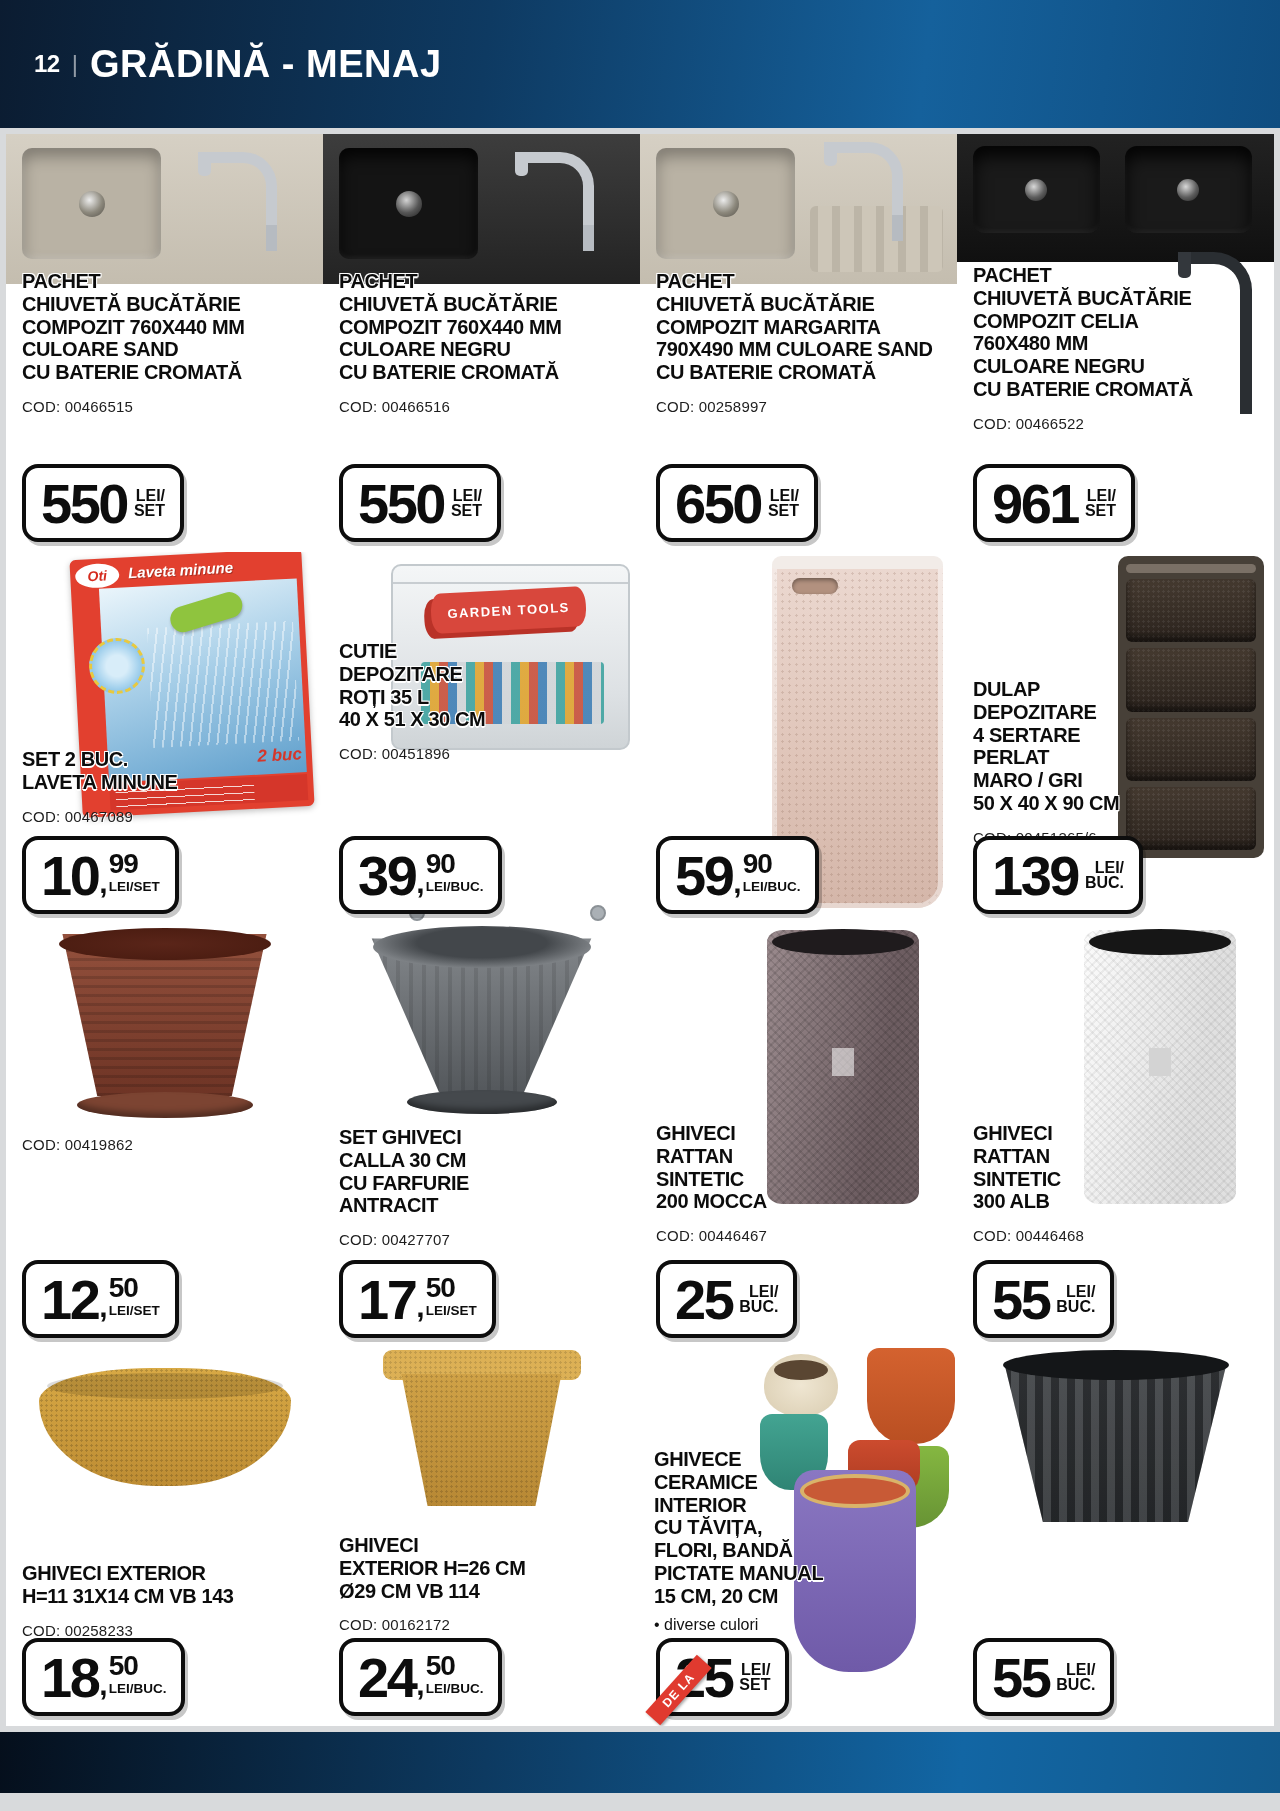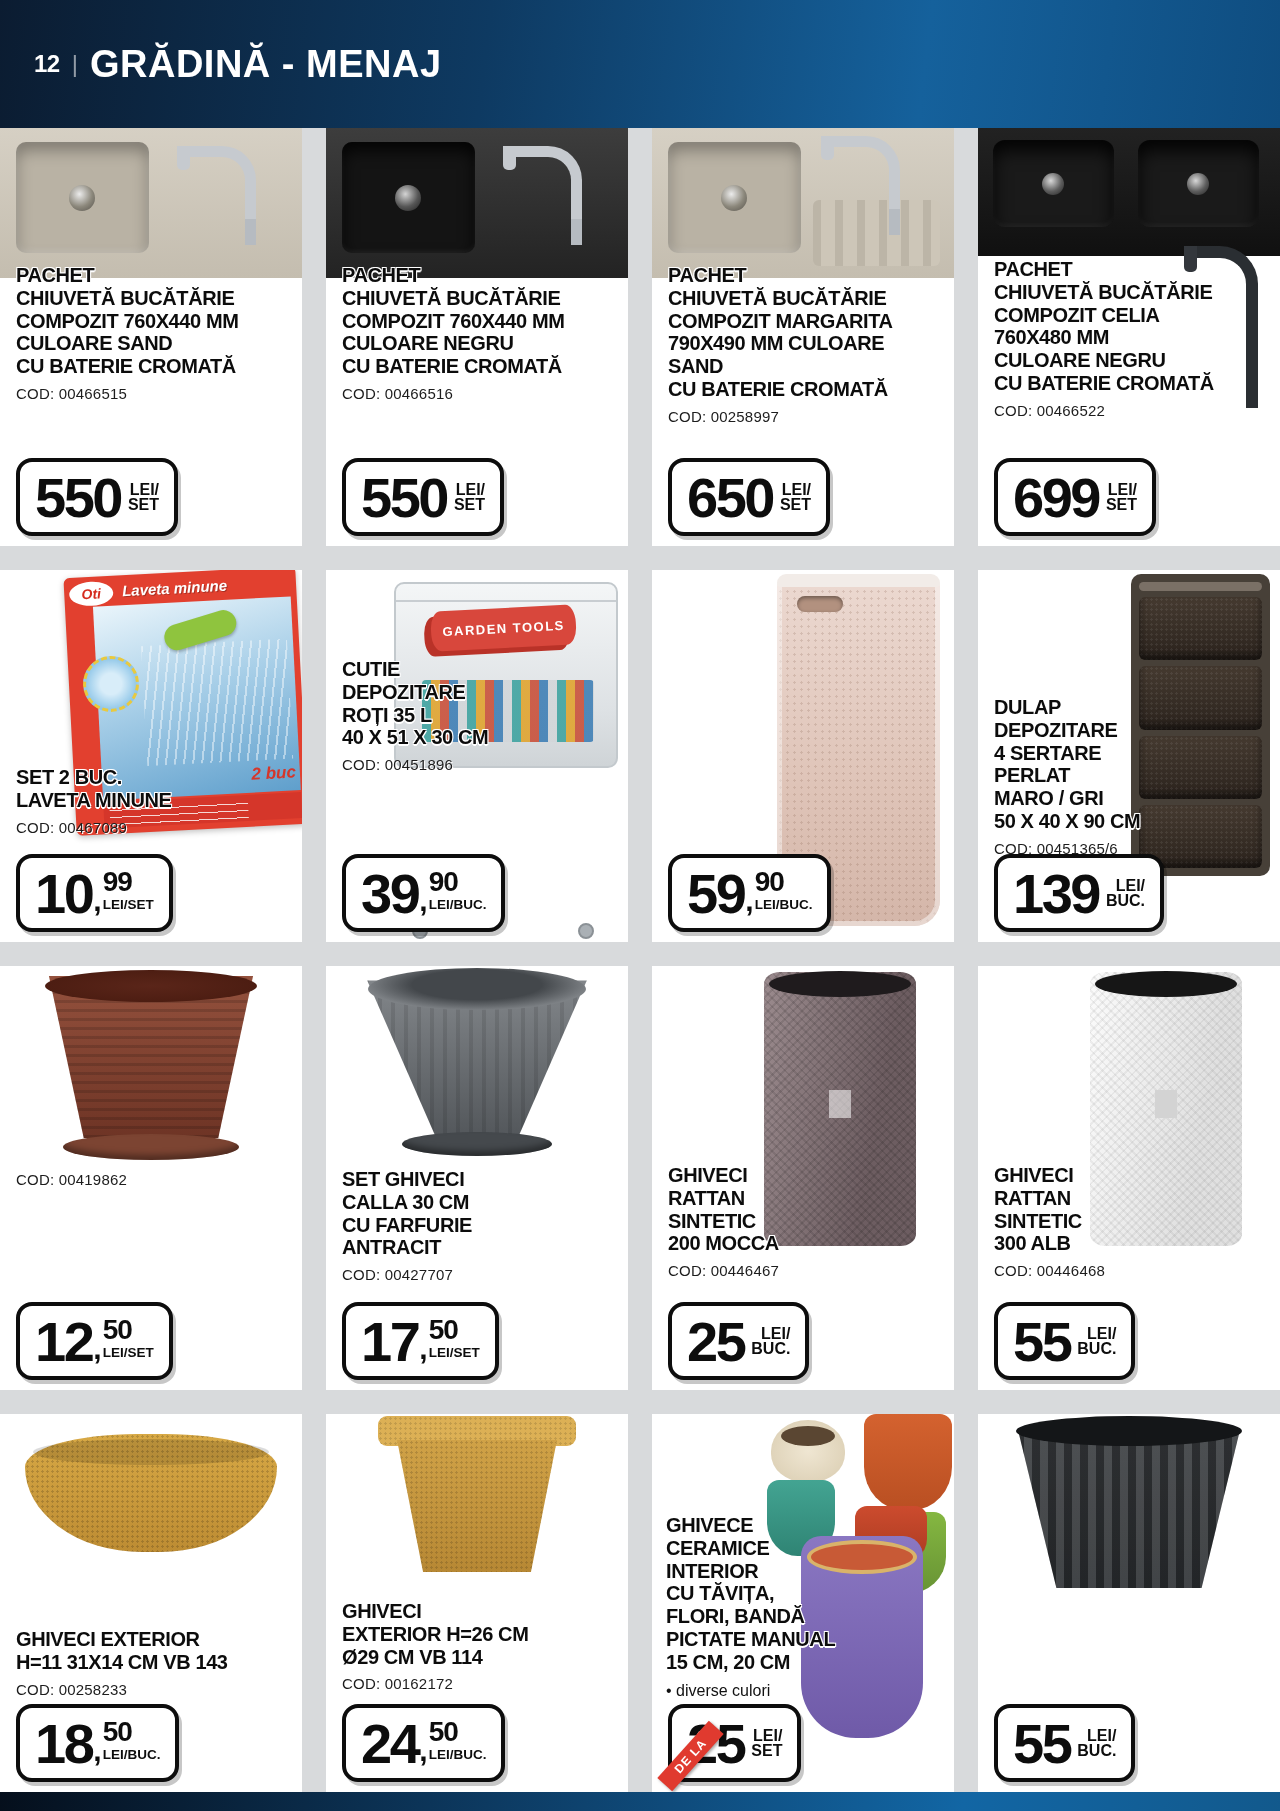--- a/index.html
+++ b/index.html
@@ -6,29 +6,29 @@
   body{width:1280px;height:1811px;background:#d8dadc;font-family:"Liberation Sans",sans-serif;position:relative;overflow:hidden;}
 
   
   .hdr{height:128px;background:linear-gradient(97deg,#0b1c31 0%,#0e3a62 38%,#15619c 72%,#0f4d80 100%);display:flex;align-items:center;padding-left:34px;box-sizing:border-box;color:#fff;}
   .hdr-num{font-size:24px;font-weight:bold;letter-spacing:-.5px;}
   .hdr-sep{font-size:24px;font-weight:300;opacity:.55;margin:0 12px;}
   .hdr-title{font-size:38px;font-weight:bold;letter-spacing:.5px;}
   .ftr{height:61px;background:linear-gradient(95deg,#050f1c 0%,#0d3a61 38%,#1266a4 75%,#12598c 100%);}
 
   
-  .grid{display:grid;grid-template-columns:repeat(4,1fr);grid-template-rows:418px 372px 424px 378px;gap:24px;}
+  .grid{display:grid;grid-template-columns:repeat(4,1fr);grid-template-rows:418px 372px 424px 378px;gap:0;padding:6px;}
   .card{background:#fff;position:relative;overflow:hidden;}
 
   
   .pinfo{position:relative;z-index:2;}
   .t-top .pinfo{padding:0 16px;}
   .pname{font-weight:bold;font-size:20px;line-height:1.14;letter-spacing:-.4px;color:#0c0c0c;white-space:pre-line;
          text-shadow:-1px -1px 0 #fff,1px -1px 0 #fff,-1px 1px 0 #fff,1px 1px 0 #fff,0 2px 0 #fff;}
-  .pcode{font-size:15px;color:#1d1d1d;margin-top:7px;letter-spacing:.2px;text-shadow:1px 1px 0 #fff;}
+  .pcode{font-size:15px;color:#1d1d1d;margin-top:14px;letter-spacing:.2px;text-shadow:1px 1px 0 #fff;}
   .pnote{font-size:16px;color:#111;margin-top:8px;text-shadow:1px 1px 0 #fff;}
   .r1.t-top .pname{margin-top:-14px;}
   .c9 .pname,.c10 .pname{margin-top:4px;}
   .c13 .pname{margin-top:44px;}
   .c14 .pname{margin-top:26px;}
   .c16 .pname{margin-top:40px;}
 
   
   .badge{position:absolute;left:16px;bottom:10px;z-index:3;display:inline-flex;align-items:flex-start;background:#fff;border:4px solid #0d0d0d;border-radius:16px;padding:12px 15px 10px;box-shadow:3px 4px 0 rgba(0,0,0,.22);}
   .p-int{font-size:56px;font-weight:bold;line-height:48px;letter-spacing:-2.5px;color:#0d0d0d;}
@@ -235,21 +235,21 @@
     <div class="pinfo" style="position:absolute;left:16px;top:130px;">
       <div class="pname">PACHET
 CHIUVETĂ BUCĂTĂRIE
 COMPOZIT CELIA
 760X480 MM
 CULOARE NEGRU
 CU BATERIE CROMATĂ</div>
       <div class="pcode">COD: 00466522</div>
     </div>
     <div class="badge">
-      <span class="p-int">699</span>
+      <span class="p-int">961</span>
       <span class="p-unit2">
         <span>LEI/</span>
         <span>SET</span>
       </span>
     </div>
   </div>
 
   <div class="card c5">
     <div class="pimg">
       <div class="pack">

